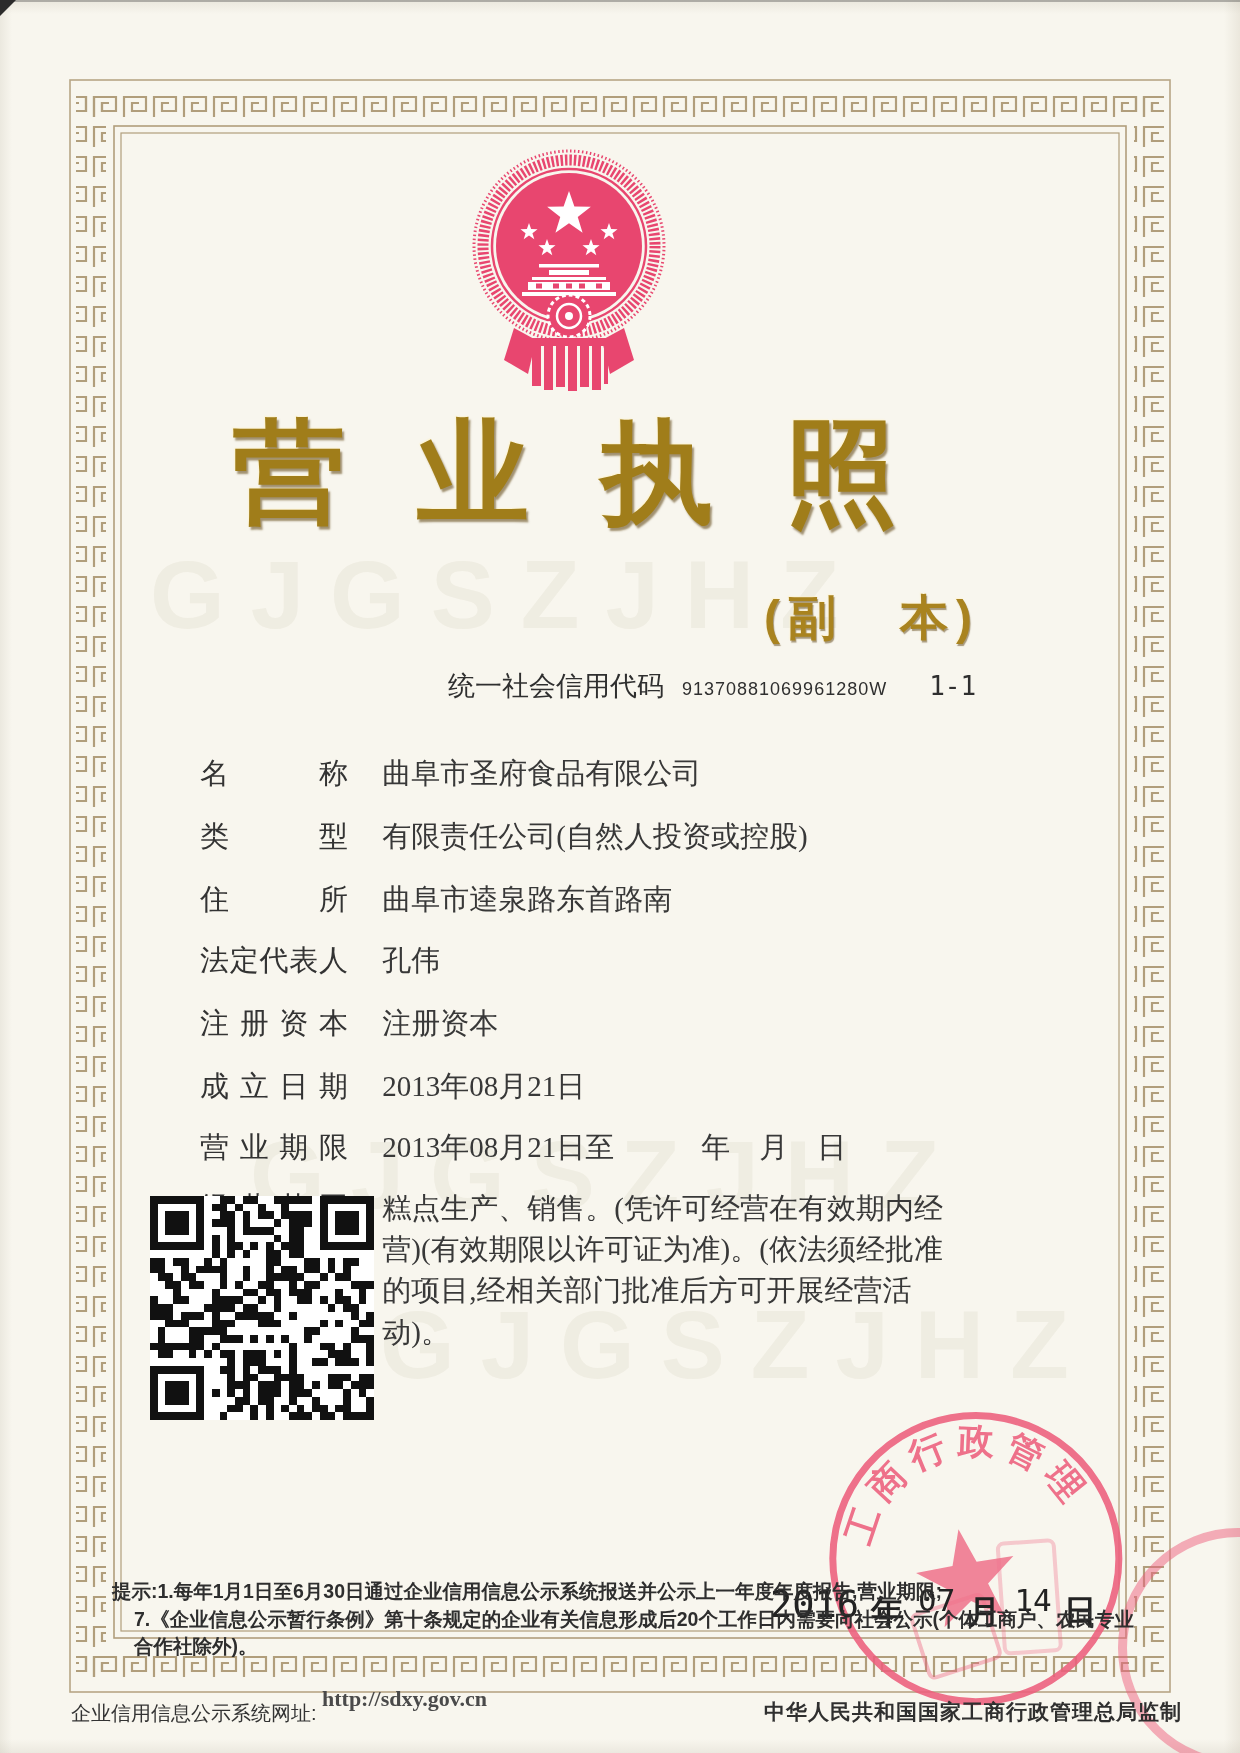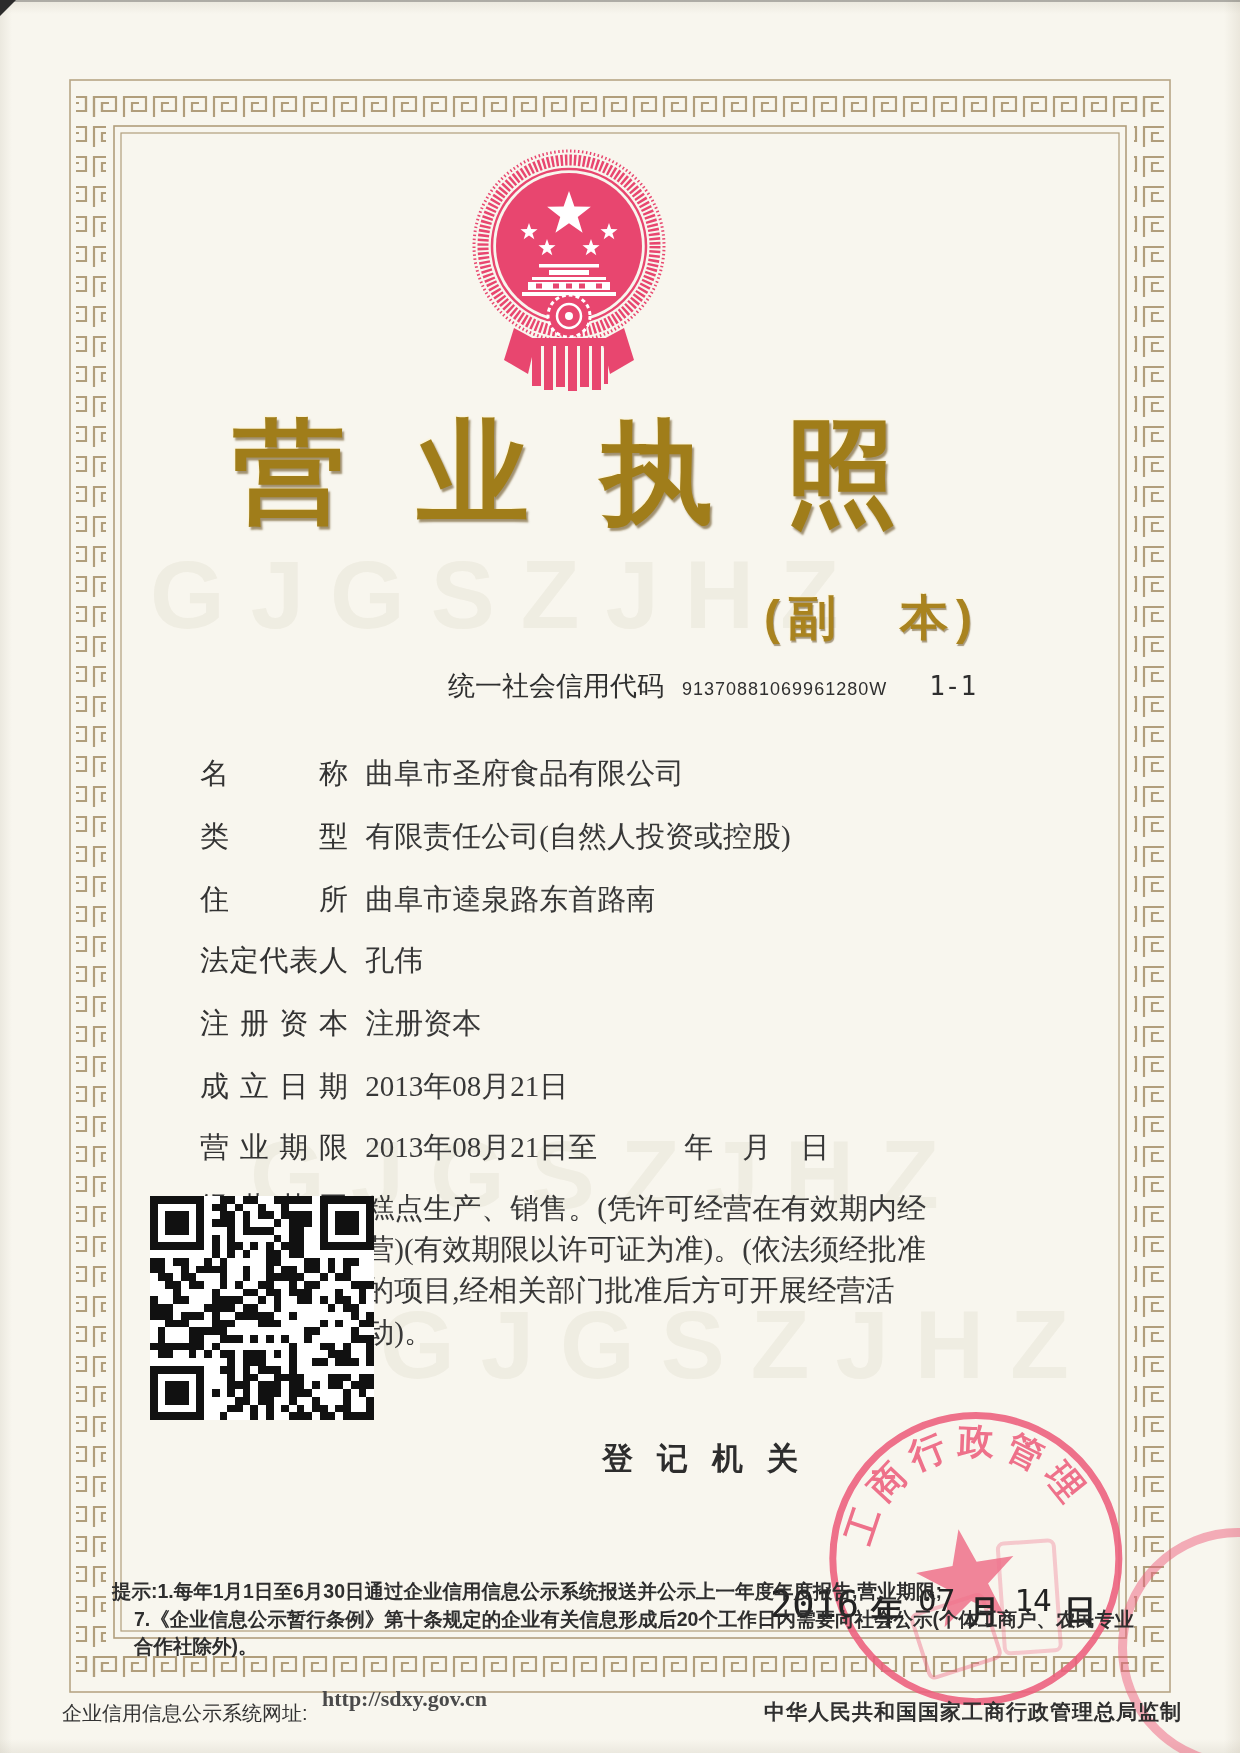--- a/index.html
+++ b/index.html
@@ -42,21 +42,21 @@
     letter-spacing:8px;color:#a9831f;
     text-shadow:1px 2px 1px rgba(88,60,8,.5), -1px -1px 1px rgba(255,242,200,.6);}
 
   .credit-line{position:absolute;left:448px;top:668px;font-size:27px;color:#2f2f2f;white-space:nowrap;}
   .credit-line .code{font-family:Liberation Sans, sans-serif;font-size:18px;margin-left:18px;letter-spacing:1px;margin-top:24px;}
   .credit-line .copyno{font-family:"DejaVu Sans Mono",monospace;font-size:26px;margin-left:42px;}
 
   .row{position:absolute;left:200px;white-space:nowrap;font-size:29px;color:#343434;}
   .row .flabel{display:inline-block;width:148px;text-align:justify;text-align-last:justify;
     vertical-align:top;color:#333;}
-  .row .fvalue{display:inline-block;margin-left:10px;vertical-align:top;color:#383838;}
+  .row .fvalue{display:inline-block;margin-left:27px;vertical-align:top;color:#383838;}
   .row.scope{white-space:normal;}
   .row.scope .fvalue{width:578px;line-height:1.42;white-space:normal;}
 
   .qr{position:absolute;left:150px;top:1196px;width:224px;height:224px;background:#fff;}
   .qr svg{width:100%;height:100%;display:block;}
 
   .registry{position:absolute;left:520px;top:1438px;width:360px;text-align:center;
     font-family:"Liberation Sans",sans-serif;font-weight:700;font-size:31px;
     letter-spacing:24px;padding-left:24px;color:#2d2d2d;}
 
@@ -67,21 +67,21 @@
 
   .issue-date{position:absolute;left:770px;top:1544px;white-space:nowrap;color:#222;margin-top:38px;}
   .issue-date .num{font-family:"DejaVu Sans Mono",monospace;font-size:37px;vertical-align:6px;}
   .issue-date .num.small{font-size:31px;vertical-align:12px;}
   .issue-date .unit{font-family:"Liberation Sans",sans-serif;font-weight:800;font-size:33px;margin:0 14px 0 12px;}
 
   .notes{position:absolute;left:112px;top:1578px;width:1030px;
     font-family:"Liberation Sans",sans-serif;font-weight:600;font-size:19.5px;color:#2e2e2e;line-height:1.42;}
   .notes .note2{padding-left:22px;}
 
-  .footer-left{position:absolute;left:62px;top:1700px;font-family:"Liberation Sans",sans-serif;
+  .footer-left{position:absolute;left:71px;top:1700px;font-family:"Liberation Sans",sans-serif;
     font-weight:500;font-size:20px;color:#333;}
   .footer-url{position:absolute;left:322px;top:1686px;font-family:"Liberation Serif",serif;
     font-size:22px;color:#4a4a4a;font-weight:bold;}
   .footer-right{position:absolute;right:58px;top:1698px;font-family:"Liberation Sans",sans-serif;
     font-weight:600;font-size:21px;color:#2f2f2f;letter-spacing:1px;}
 </style>
 </head>
 <body>
 
 <div class="page">
@@ -517,21 +517,20 @@
           <rect x="22" y="0" width="7" height="7"></rect>
           <rect x="23" y="1" width="5" height="5" fill="#fff"></rect>
           <rect x="24" y="2" width="3" height="3"></rect>
           <rect x="0" y="22" width="7" height="7"></rect>
           <rect x="1" y="23" width="5" height="5" fill="#fff"></rect>
           <rect x="2" y="24" width="3" height="3"></rect>
         </g>
       </svg>
   </div>
 
-  <div class="registry">登记机关</div>
 
   <svg class="seal" viewBox="0 0 330 330">
     <defs>
       <path id="sealArc" d="M 57 158 A 105 105 0 0 1 267 158" fill="none"></path>
     </defs>
     <circle cx="162" cy="158" r="143" fill="none" stroke="#ed5f7d" stroke-width="7"></circle>
     <text font-family="Liberation Sans, sans-serif" font-size="36" font-weight="700" fill="#ed5f7d" letter-spacing="9">
       <textPath href="#sealArc" startOffset="50%" text-anchor="middle">工商行政管理</textPath>
     </text>
     <polygon points="0,-20 4.7,-6.5 19,-6.2 7.6,2.5 11.8,16.2 0,8 -11.8,16.2 -7.6,2.5 -19,-6.2 -4.7,-6.5" transform="translate(150,178) scale(2.6)" fill="#ed5f7d" opacity="0.85"></polygon>

